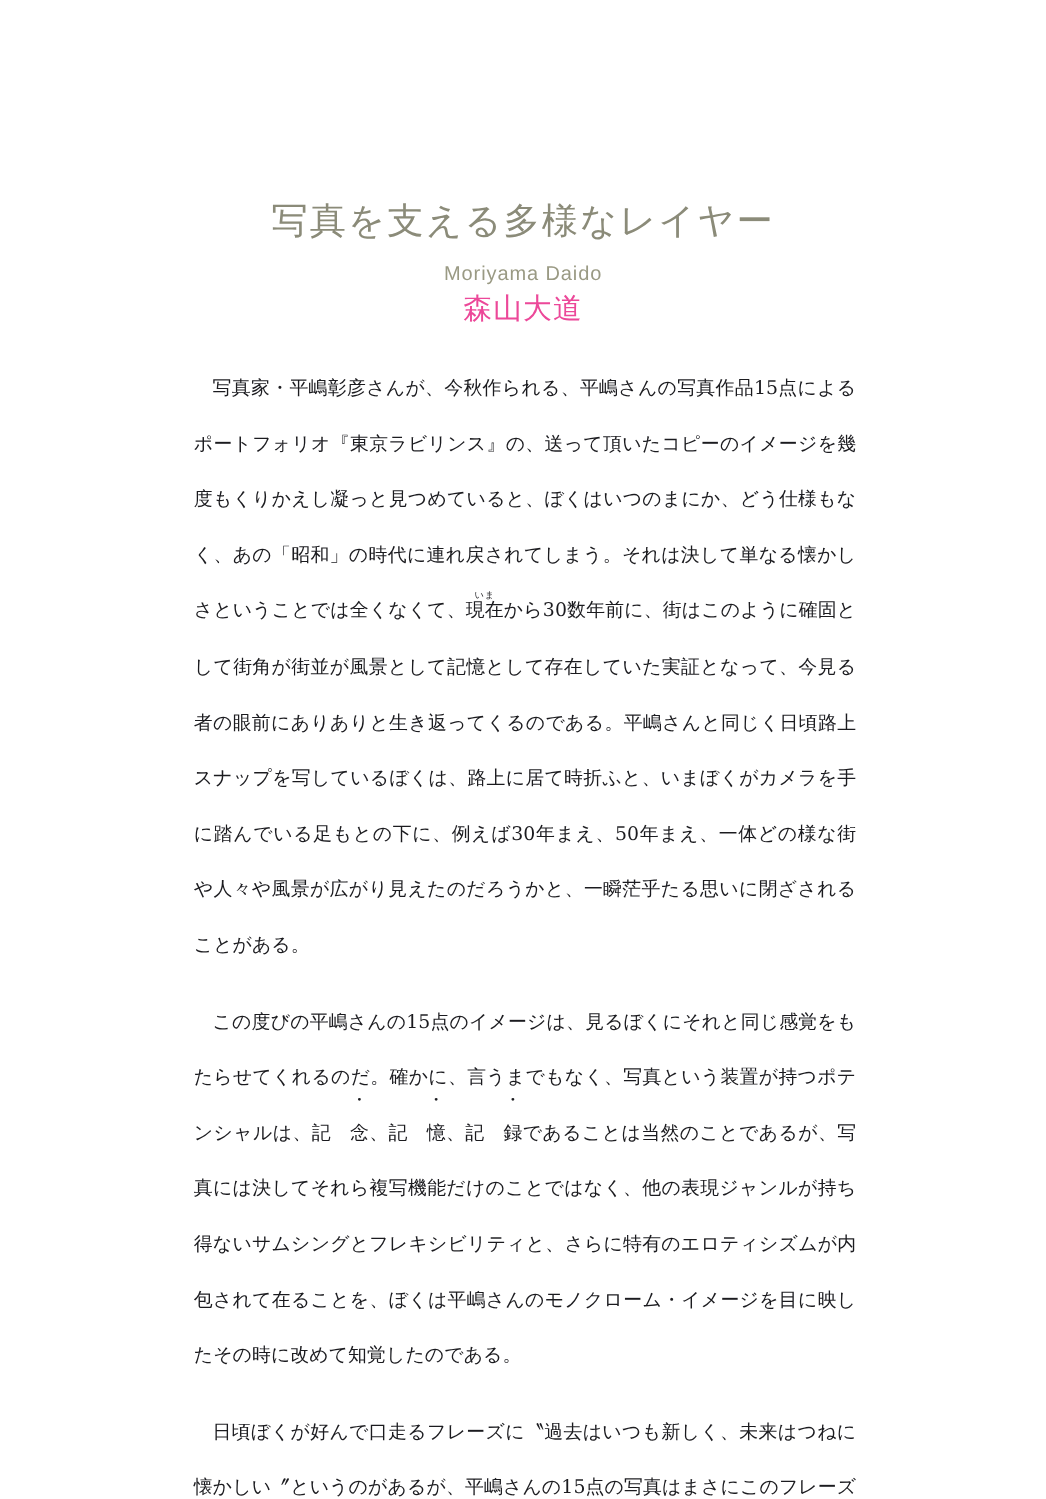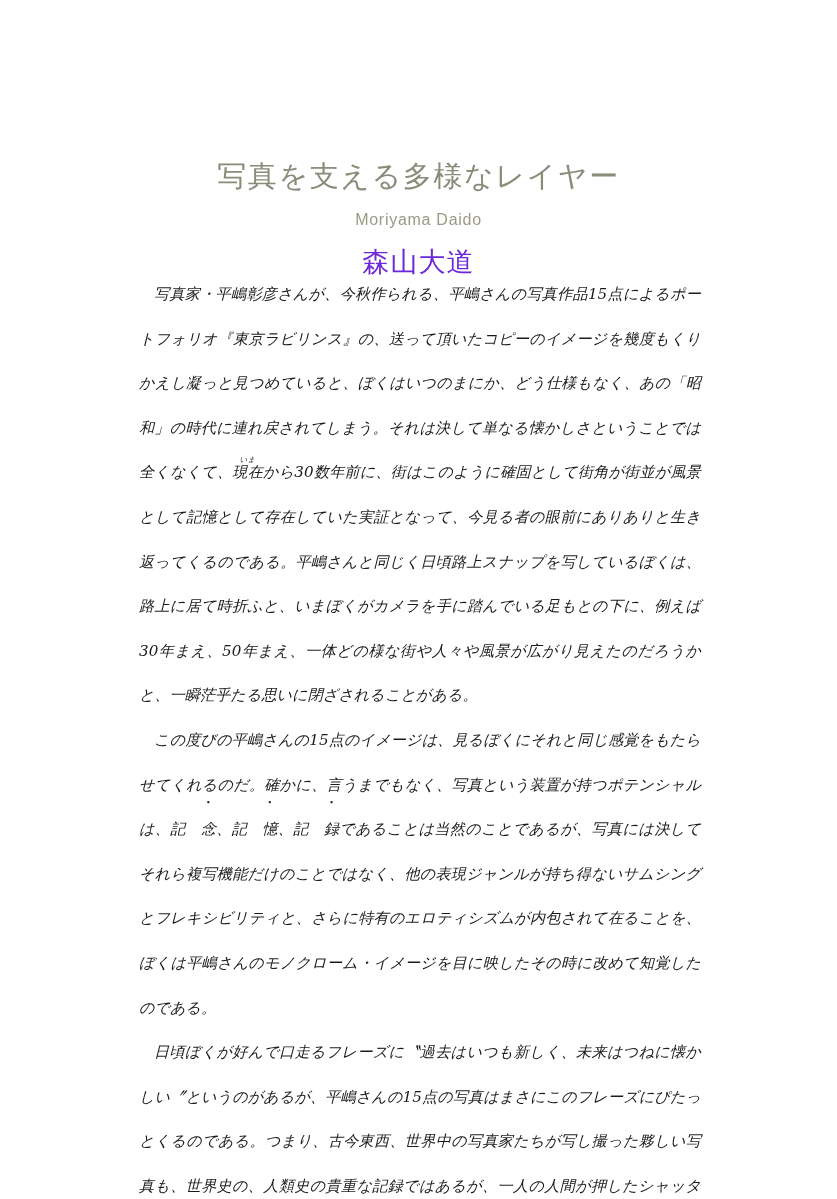--- a/index.html
+++ b/index.html
@@ -54,49 +54,48 @@
     font-family: "Liberation Sans", "DejaVu Sans", sans-serif;
     font-size: 16px;
     font-weight: 400;
     letter-spacing: 0.045em;
     color: #9a9a84;
     line-height: 1.2;
   }
 
   .byline-name {
     display: block;
-    margin-top: 16px;
+    margin-top: 4px;
     font-family: "DejaVu Serif", "Liberation Serif", serif;
-    font-size: 27px;
+    font-size: 23px;
     font-weight: 400;
     letter-spacing: 0.04em;
-    color: #6d28d9;
+    color: #ec4899;
     line-height: 1.25;
   }
 
   
   .body-copy {
     position: absolute;
     left: 139px;
     top: 272px;
     width: 562px;
     color: #1b1b1f;
     font-size: 15.1px;
     line-height: 44.6px;
     letter-spacing: 0.005em;
     text-align: justify;
     text-justify: inter-character;
   }
 
   .body-copy p {
-    margin: 0;
+    margin: 16px;
     text-indent: 1em;
     text-align: justify;
     text-justify: inter-character;
-    font-style: italic;
   }
 
   
   ruby {
     ruby-position: over;
     ruby-align: center;
   }
   rt {
     font-size: 7.4px;
     line-height: 1;

